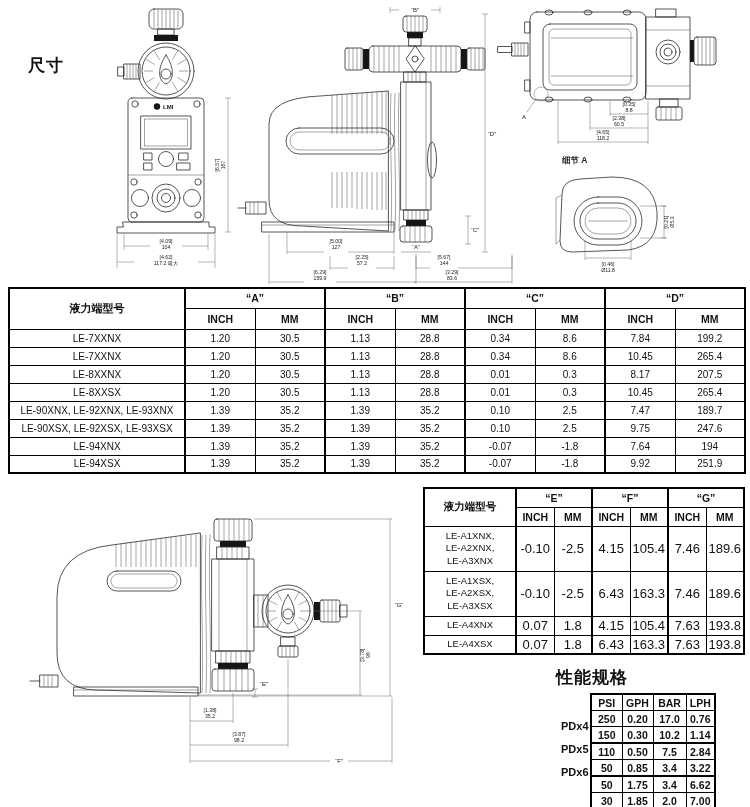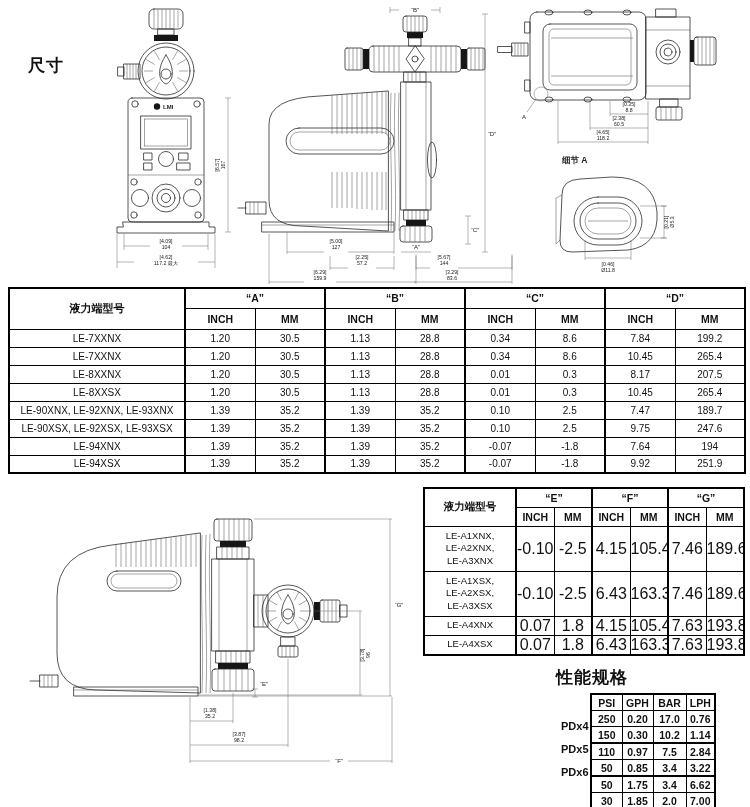--- a/index.html
+++ b/index.html
@@ -21,21 +21,21 @@
   table{border-collapse:collapse;table-layout:fixed;background:#fff;}
   td{border:1px solid #000;text-align:center;vertical-align:middle;padding:0;overflow:hidden;}
   #main-table{position:absolute;left:8px;top:287px;width:738px;border:2px solid #000;}
   #main-table td{border:1.4px solid #000;font-size:10px;}
   #main-table tr.hr1{height:20px;} #main-table tr.hr2{height:21px;} #main-table tr.dr{height:18px;}
   #main-table .mh{font-weight:700;font-size:11px;}
   #main-table .gh{font-weight:700;font-size:10.5px;}
   #main-table .sh{font-weight:700;font-size:10.5px;}
   #main-table .gs{border-left:2px solid #000;}
   #efg-table{position:absolute;left:423px;top:487px;width:322px;border:2px solid #000;}
-  #efg-table td{border:1.4px solid #000;font-size:16px;}
+  #efg-table td{border:1.4px solid #000;font-size:13px;}
   #efg-table tr.hr1{height:19px;} #efg-table tr.hr2{height:19px;}
   #efg-table tr.tall{height:45px;} #efg-table tr.short{height:19px;}
   #efg-table .mh{font-weight:700;font-size:10.5px;}
   #efg-table .gh,#efg-table .sh{font-weight:700;font-size:10.5px;}
   #efg-table .gs{border-left:2px solid #000;}
   #efg-table .mc{white-space:pre-line;line-height:1.3;font-size:9.5px;}
   #perf-table{position:absolute;left:590px;top:693px;width:124px;border:2px solid #000;}
   #perf-table td{border:1px solid #000;font-size:10.5px;font-weight:600;height:15px;}
   #perf-table tr.ph td{font-weight:700;border-bottom:1.5px solid #000;margin-top:24px;}
   #perf-table tr.gt td{border-top:2px solid #000;}
@@ -485,21 +485,21 @@
           <td>0.76</td>
         </tr>
     <tr>
           <td>150</td>
           <td>0.30</td>
           <td>10.2</td>
           <td>1.14</td>
         </tr>
     <tr class="gt">
           <td>110</td>
-          <td>0.97</td>
+          <td>0.50</td>
           <td>7.5</td>
           <td>2.84</td>
         </tr>
     <tr>
           <td>50</td>
           <td>0.85</td>
           <td>3.4</td>
           <td>3.22</td>
         </tr>
     <tr class="gt">

